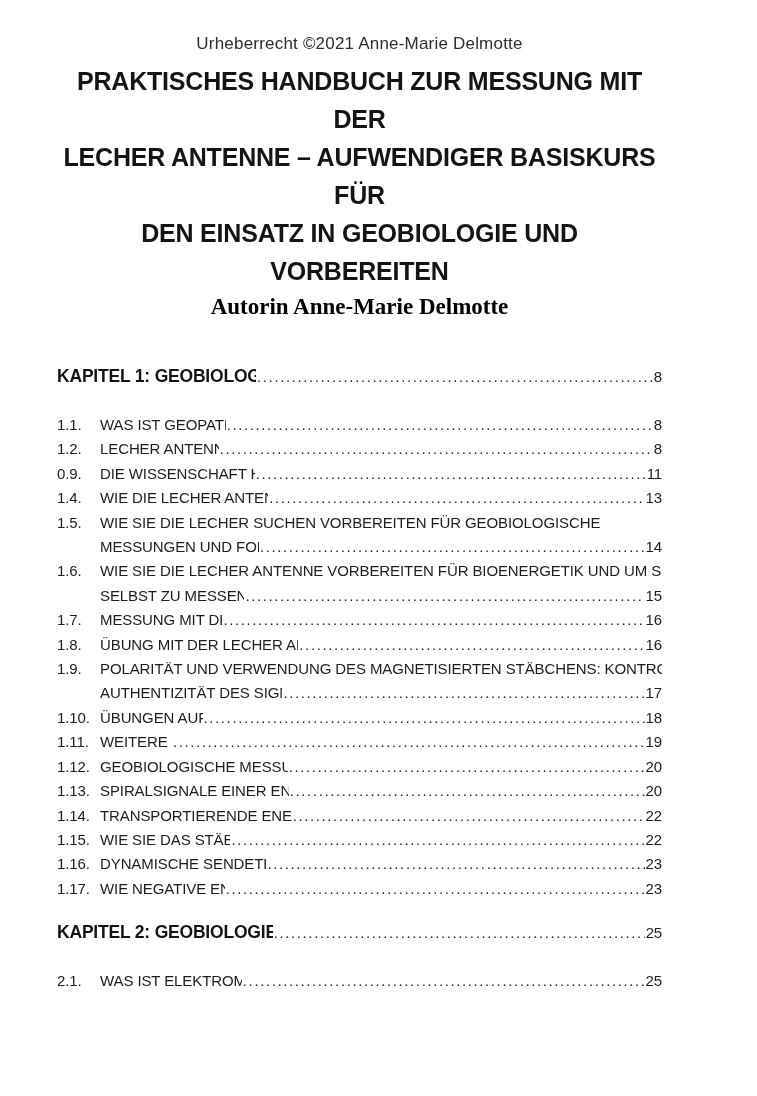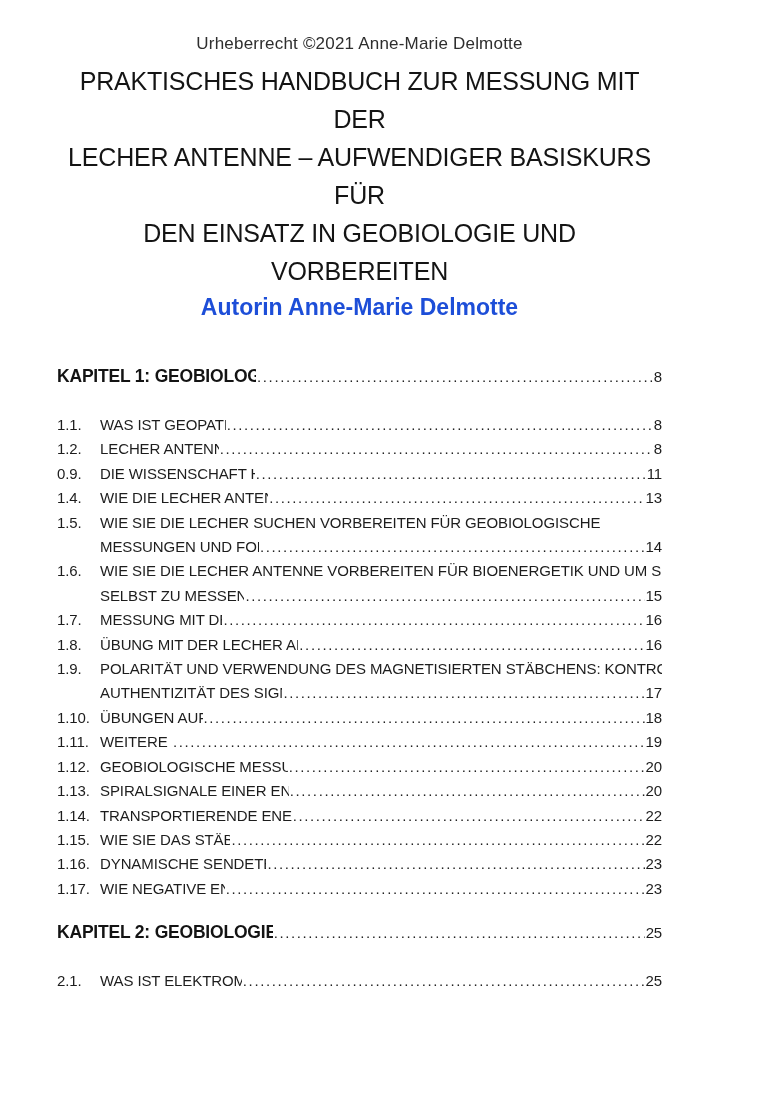--- a/index.html
+++ b/index.html
@@ -35,34 +35,35 @@
     font-family: "DejaVu Serif", serif;
     font-size: 52px;
     font-weight: 500;
     color: #151515;
     transform: scaleX(0.58);
     transform-origin: center;
     white-space: nowrap;
   }
   .subtitle {
     text-align: center;
-    font-weight: normal;
+    font-weight: bold;
     font-size: 25px;
     line-height: 38px;
     margin-top: 8px;
     color: #141414;
     letter-spacing: -0.2px;
   }
   .author {
     text-align: center;
     font-weight: bold;
     font-size: 23px;
     line-height: 32px;
     margin-top: 1px;
-    color: #1d4ed8;
+    color: #000000;
+    font-family: Liberation Serif, serif;
   }
   .toc { margin-top: 42px; }
   .toc-section.sec-1 { margin-top: 20px; }
   .toc-heading-row {
     display: flex;
     align-items: baseline;
     font-weight: bold;
     font-size: 17.5px;
     line-height: 22px;
     margin-bottom: 25px;

